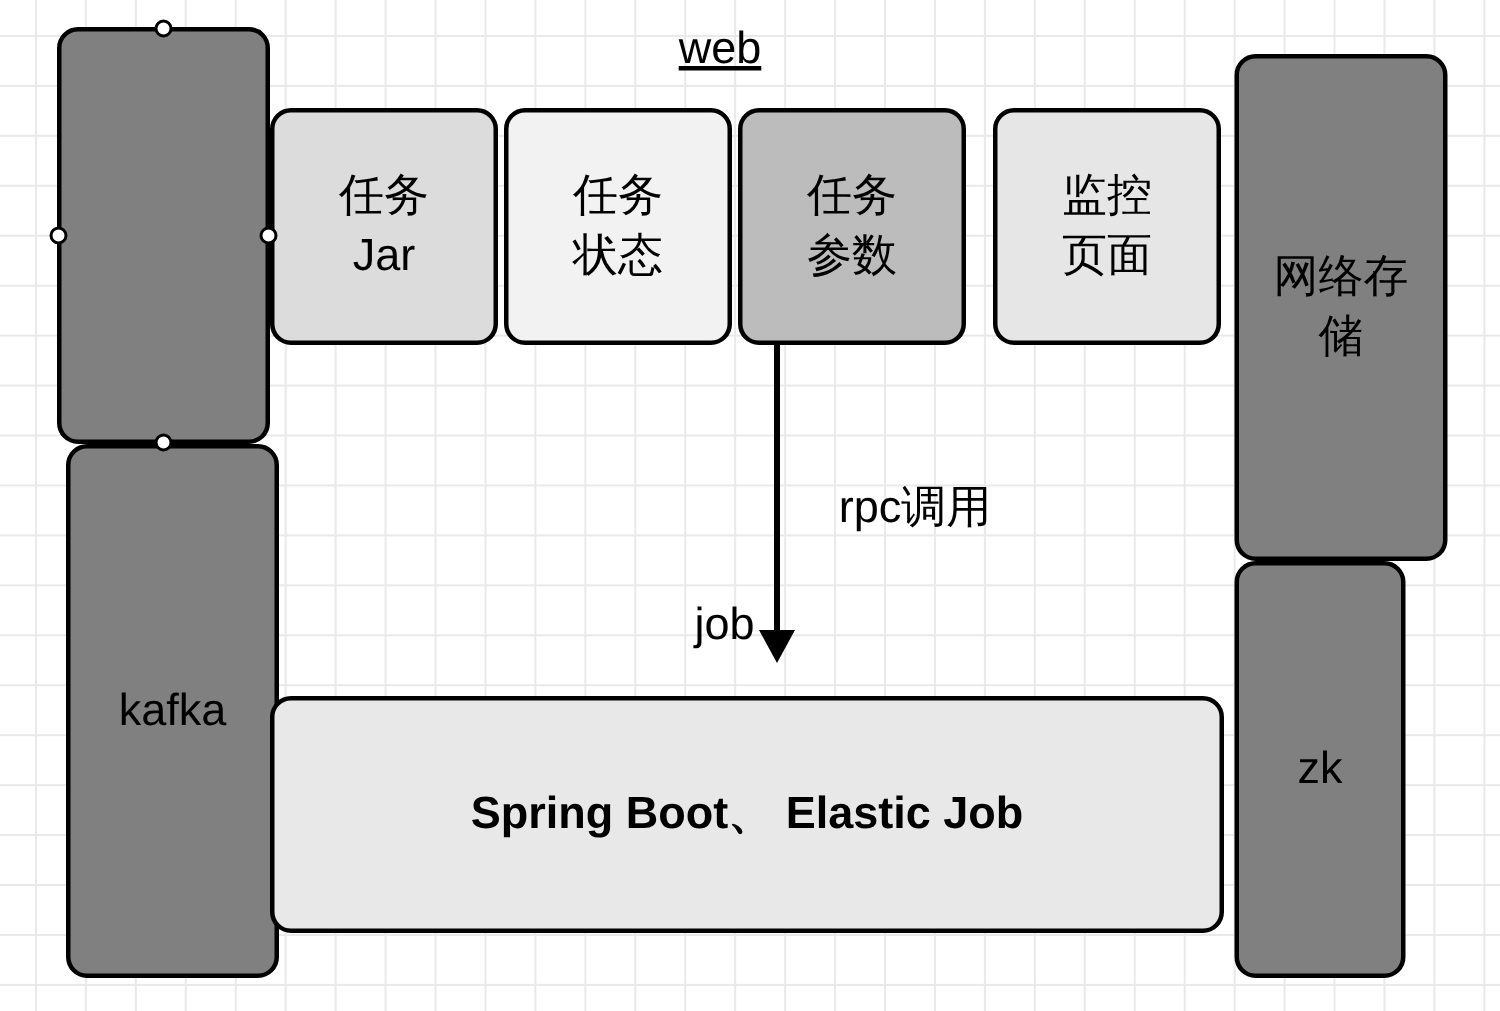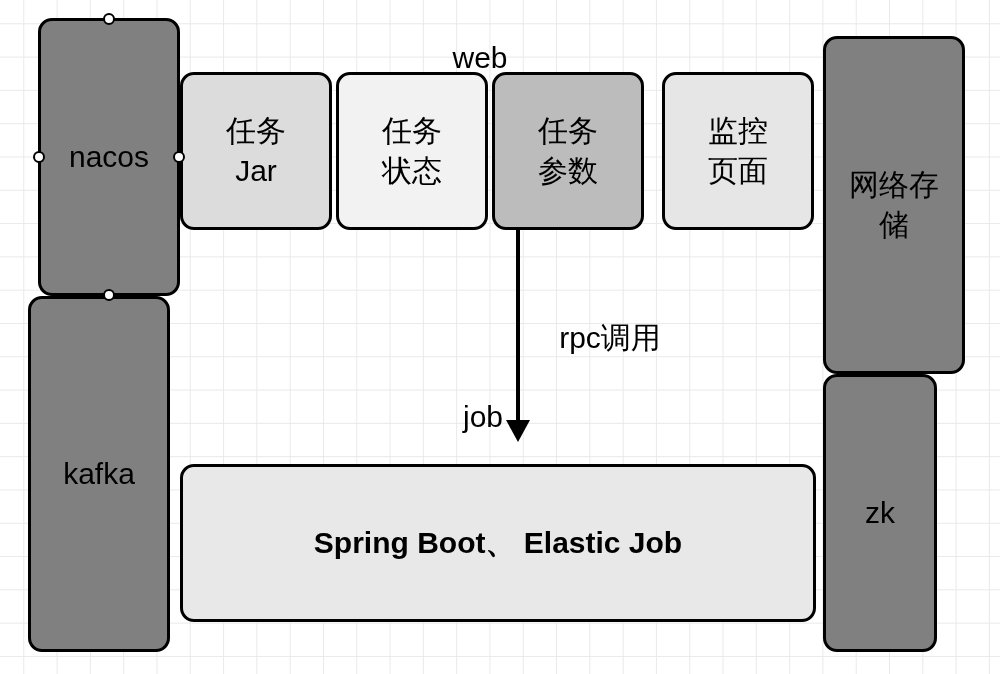--- a/index.html
+++ b/index.html
@@ -67,42 +67,41 @@
     border-right: 12px solid transparent;
     border-top: 22px solid #000;
   }
 </style>
 </head>
 <body>
 
 <div class="grid"></div>
 
 <div class="box darkgray" style="left:38px; top:18px; width:142px; height:278px;">
-  <span>nacos</span>
 
   <span class="handle" style="left:50%; top:-8px; transform:translateX(-50%);"></span>
   <span class="handle" style="left:50%; bottom:-8px; transform:translateX(-50%);"></span>
   <span class="handle" style="top:50%; left:-8px; transform:translateY(-50%);"></span>
   <span class="handle" style="top:50%; right:-8px; transform:translateY(-50%);"></span>
 </div>
 
-<div class="box darkgray" style="left:28px; top:296px; width:142px; height:356px;">
+<div class="box darkgray" style="left:44px; top:296px; width:142px; height:356px;">
   <span>kafka</span>
 </div>
 
 <div class="box darkgray" style="left:823px; top:36px; width:142px; height:338px; white-space:pre-line;">
   <span>网络存
 储</span>
 </div>
 
 <div class="box darkgray" style="left:823px; top:374px; width:114px; height:278px;">
   <span>zk</span>
 </div>
 
-<div class="label" style="left:440px; top:41px; width:80px;">web</div>
+<div class="label" style="left:440px; top:16px; width:80px;text-decoration:underline;">web</div>
 
 <div class="box light1" style="left:180px; top:72px; width:152px; height:158px; white-space:pre-line;">
   <span>任务
 Jar</span>
 </div>
 <div class="box light2" style="left:336px; top:72px; width:152px; height:158px; white-space:pre-line;">
   <span>任务
 状态</span>
 </div>
 <div class="box mid" style="left:492px; top:72px; width:152px; height:158px; white-space:pre-line;">

